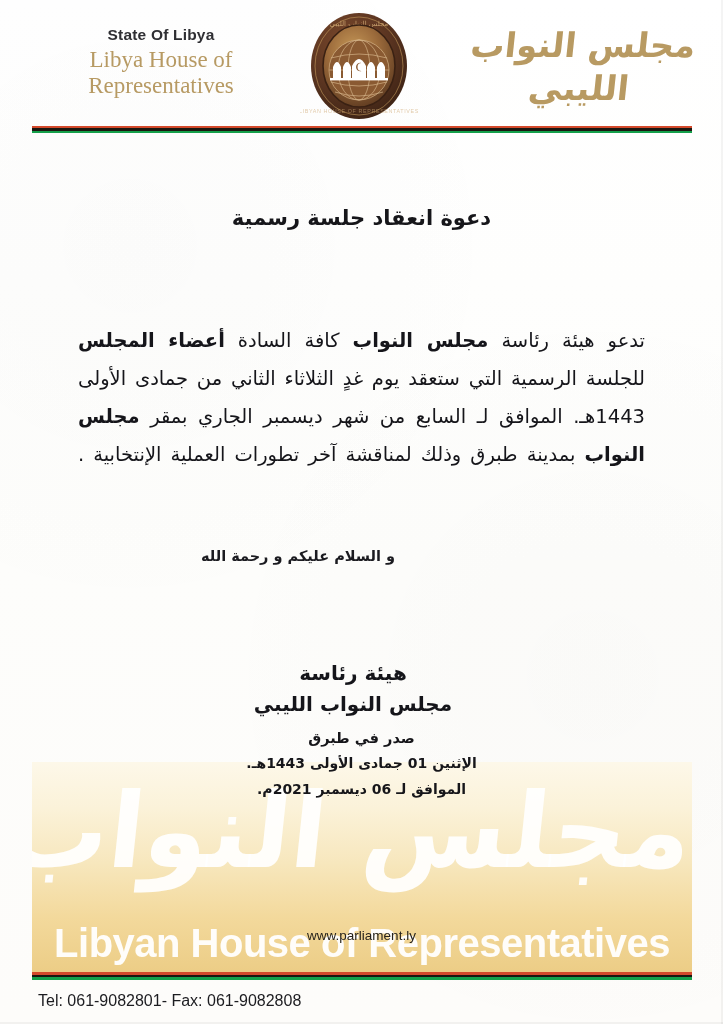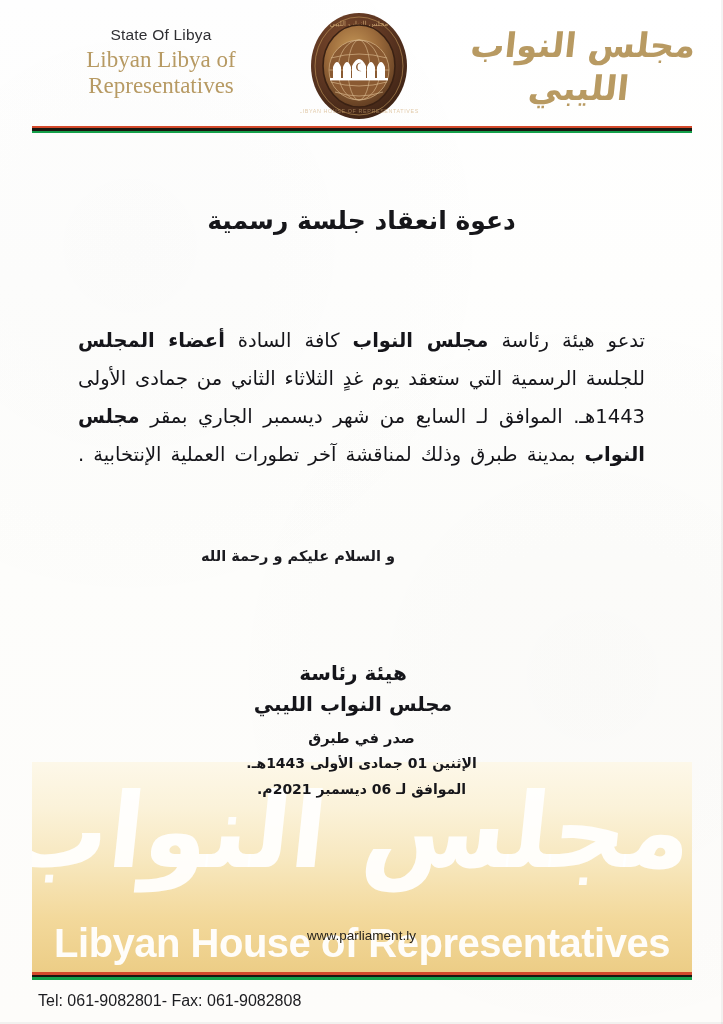--- a/index.html
+++ b/index.html
@@ -42,21 +42,21 @@
 
   .lh-left {
     position: absolute;
     left: 36px;
     top: 26px;
     width: 250px;
     text-align: center;
   }
   .lh-state {
     font-family: "Liberation Sans", sans-serif;
-    font-weight: normal;
+    font-weight: bold;
     font-size: 15.5px;
     color: #2f2f33;
     letter-spacing: 0.2px;
     line-height: 1.1;
   }
   .lh-house {
     font-family: "Liberation Serif", "DejaVu Serif", serif;
     font-size: 23px;
     color: #b79a63;
     line-height: 1.12;
@@ -120,21 +120,21 @@
 
   
   .doc-title {
     position: absolute;
     left: 0;
     top: 206px;
     width: 723px;
     text-align: center;
     direction: rtl;
     font-family: "DejaVu Sans", "Liberation Sans", sans-serif;
-    font-size: 25px;
+    font-size: 21px;
     font-weight: bold;
     color: #16161a;
     letter-spacing: 0.5px;
   }
 
   .doc-body {
     position: absolute;
     right: 78px;
     left: 78px;
     top: 322px;
@@ -306,21 +306,21 @@
 </head>
 <body>
 
 <div class="page">
   <div class="paper-tone"></div>
 
   <div class="letterhead">
 
     <div class="lh-left">
       <div class="lh-state">State Of Libya</div>
-      <div class="lh-house">Libyan Libya of
+      <div class="lh-house">Libya House of
 Representatives</div>
     </div>
 
     <div class="lh-emblem">
       <svg viewBox="0 0 118 108" xmlns="http://www.w3.org/2000/svg" aria-hidden="true">
         <defs>
           <radialGradient id="ringGrad" cx="38%" cy="30%" r="78%">
             <stop offset="0%" stop-color="#7d4a2c"></stop>
             <stop offset="55%" stop-color="#5b3521"></stop>
             <stop offset="100%" stop-color="#3a2113"></stop>

